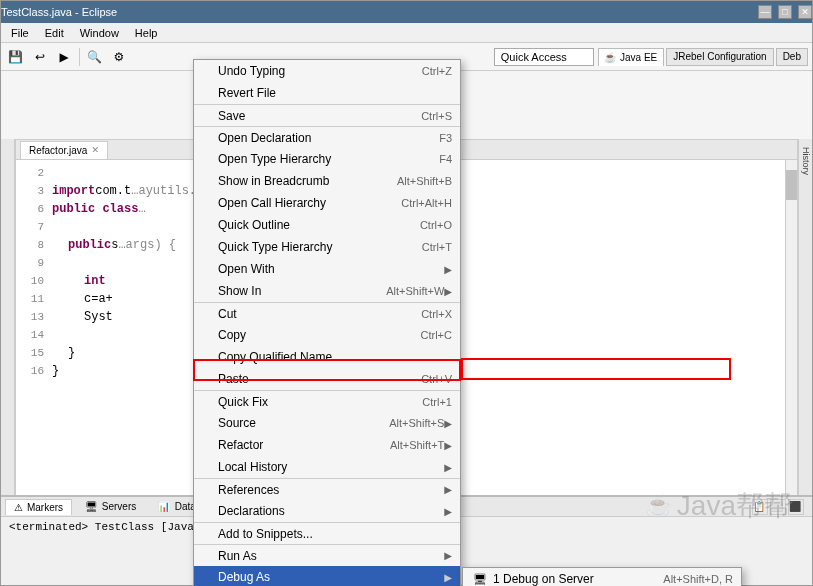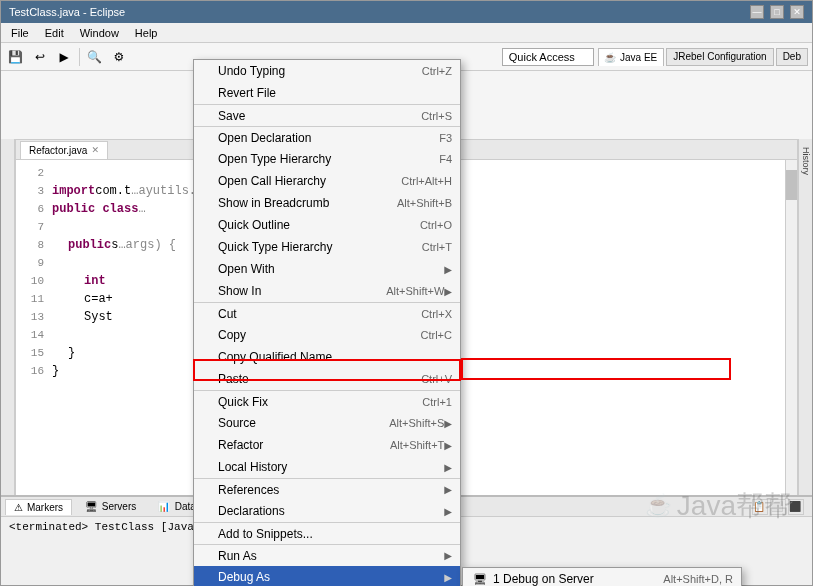--- a/index.html
+++ b/index.html
@@ -22,21 +22,21 @@
       position: relative;
     }
 
     
     .title-bar {
       background: #4a6c8c;
       color: white;
       height: 22px;
       display: flex;
       align-items: center;
-      padding: 0 8px;
+      padding: 0 0;
       font-size: 11px;
     }
     .title-bar-title { flex: 1; }
     .title-bar-controls { display: flex; gap: 6px; }
     .title-bar-btn {
       width: 14px; height: 14px;
       background: #c0c0c0;
       border: 1px solid #888;
       cursor: pointer;
       font-size: 9px;
@@ -299,21 +299,21 @@
   <div class="toolbar">
     <div class="toolbar-btn">💾</div>
     <div class="toolbar-btn">↩</div>
     <div class="toolbar-btn">▶</div>
     <div class="toolbar-sep"></div>
     <div class="toolbar-btn">🔍</div>
     <div class="toolbar-btn">⚙</div>
     <div style="flex:1"></div>
 
     <div style="display:flex;align-items:center;gap:4px;">
-      <div style="background:white;border:1px solid #aaa;padding:8px 6px;font-size:11px;height:18px;display:flex;align-items:center;width:92px;">
+      <div style="background:white;border:1px solid #aaa;padding:8px 6px;font-size:11px;height:18px;display:flex;align-items:center;width:100px;">
         <span>Quick Access</span>
       </div>
       <div style="display:flex;gap:2px;">
         <div class="perspective-tab active">☕ Java EE</div>
         <div class="perspective-tab">JRebel Configuration</div>
         <div class="perspective-tab">Deb</div>
       </div>
     </div>
   </div>
 
@@ -418,26 +418,26 @@
     </div>
     <div class="ctx-item separator-before">
       <span class="ctx-label">Open Declaration</span>
       <span class="ctx-shortcut">F3</span>
     </div>
     <div class="ctx-item">
       <span class="ctx-label">Open Type Hierarchy</span>
       <span class="ctx-shortcut">F4</span>
     </div>
     <div class="ctx-item">
+      <span class="ctx-label">Show in Breadcrumb</span>
+      <span class="ctx-shortcut">Alt+Shift+B</span>
+    </div>
+    <div class="ctx-item">
       <span class="ctx-label">Open Call Hierarchy</span>
       <span class="ctx-shortcut">Ctrl+Alt+H</span>
-    </div>
-    <div class="ctx-item">
-      <span class="ctx-label">Show in Breadcrumb</span>
-      <span class="ctx-shortcut">Alt+Shift+B</span>
     </div>
     <div class="ctx-item">
       <span class="ctx-label">Quick Outline</span>
       <span class="ctx-shortcut">Ctrl+O</span>
     </div>
     <div class="ctx-item">
       <span class="ctx-label">Quick Type Hierarchy</span>
       <span class="ctx-shortcut">Ctrl+T</span>
     </div>
     <div class="ctx-item">

